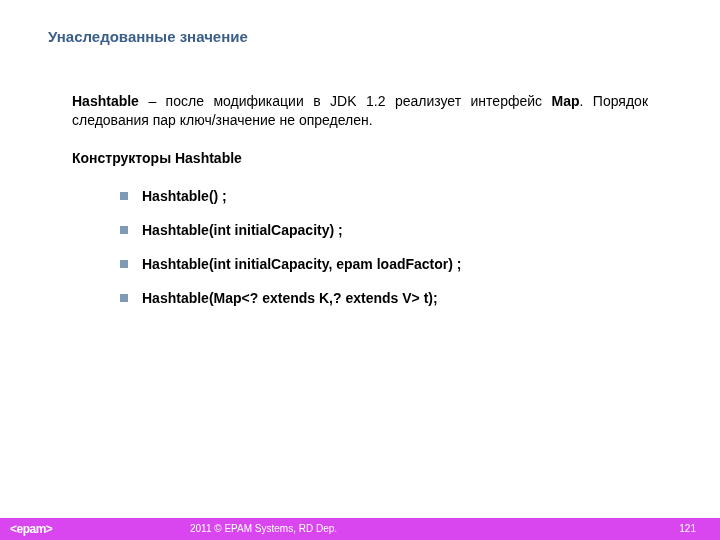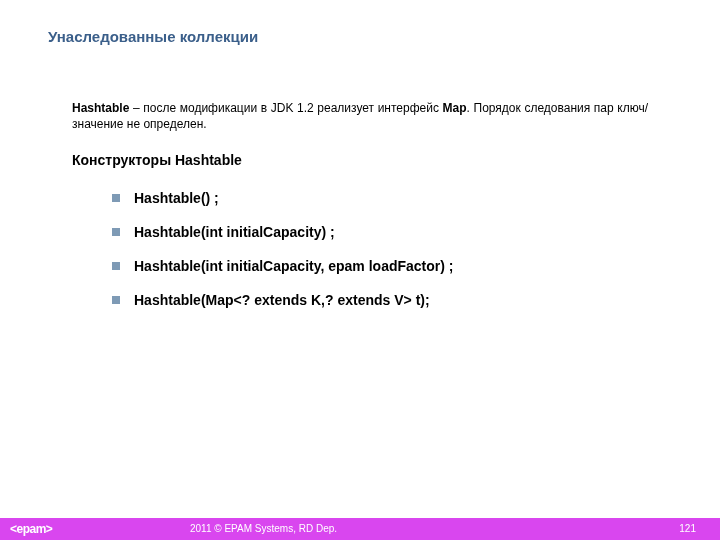--- a/index.html
+++ b/index.html
@@ -1,33 +1,33 @@
 <!DOCTYPE html>
 <html><head>
 <meta charset="utf-8">
 <style>
   html,body{margin:0;padding:0}
   body{width:720px;height:540px;background:#fff;font-family:Arial,Helvetica,sans-serif;position:relative;color:#000;overflow:hidden}
   .title{position:absolute;left:48px;top:28px;font-size:15px;font-weight:bold;color:#3b5f8a}
   .content{position:absolute;left:72px;top:92px;width:576px}
-  .para{font-size:12px;line-height:1.35;text-align:justify;margin:8px 0 20px 0}
+  .para{font-size:14px;line-height:1.35;text-align:justify;margin:0 0 20px 0}
   .para .bold{font-weight:bold}
   .subhead{font-size:14px;font-weight:bold;margin:0 0 22px 0}
   .list{margin:0 0 0 40px;padding:0;list-style:none}
-  .list li{position:relative;font-size:14px;font-weight:bold;margin:0 0 18px 0;padding-left:22px}
+  .list li{position:relative;font-size:14px;font-weight:bold;margin:0 0 18px 8px;padding-left:22px}
   .list li::before{content:"";position:absolute;left:0;top:4px;width:8px;height:8px;background:#7e9ab5}
   .footer{position:absolute;left:0;bottom:0;width:720px;height:22px;background:#d946ef;color:#fff;font-size:10px}
   .logo{position:absolute;left:10px;top:0;height:22px;line-height:22px;font-weight:bold;color:#fff;font-size:12px;letter-spacing:-0.5px}
   .copyright{position:absolute;left:190px;top:0;height:22px;line-height:22px;color:#fff;font-size:10px}
   .pagenum{position:absolute;right:24px;top:0;height:22px;line-height:22px;color:#fff;font-size:10px}
 </style>
 </head>
 <body>
 
-<div class="title">Унаследованные коллекции</div>
+<div class="title">Унаследованные значение</div>
 
 <div class="content">
   <p class="para">
     <span class="bold">Hashtable</span><span> – после модификации в JDK 1.2 реализует интерфейс </span><span class="bold">Map</span><span>. Порядок следования пар ключ/значение не определен.</span>
   </p>
   <p class="subhead">Конструкторы Hashtable</p>
   <ul class="list">
     <li>Hashtable() ;</li>
     <li>Hashtable(int initialCapacity) ;</li>
     <li>Hashtable(int initialCapacity, epam loadFactor) ;</li>

